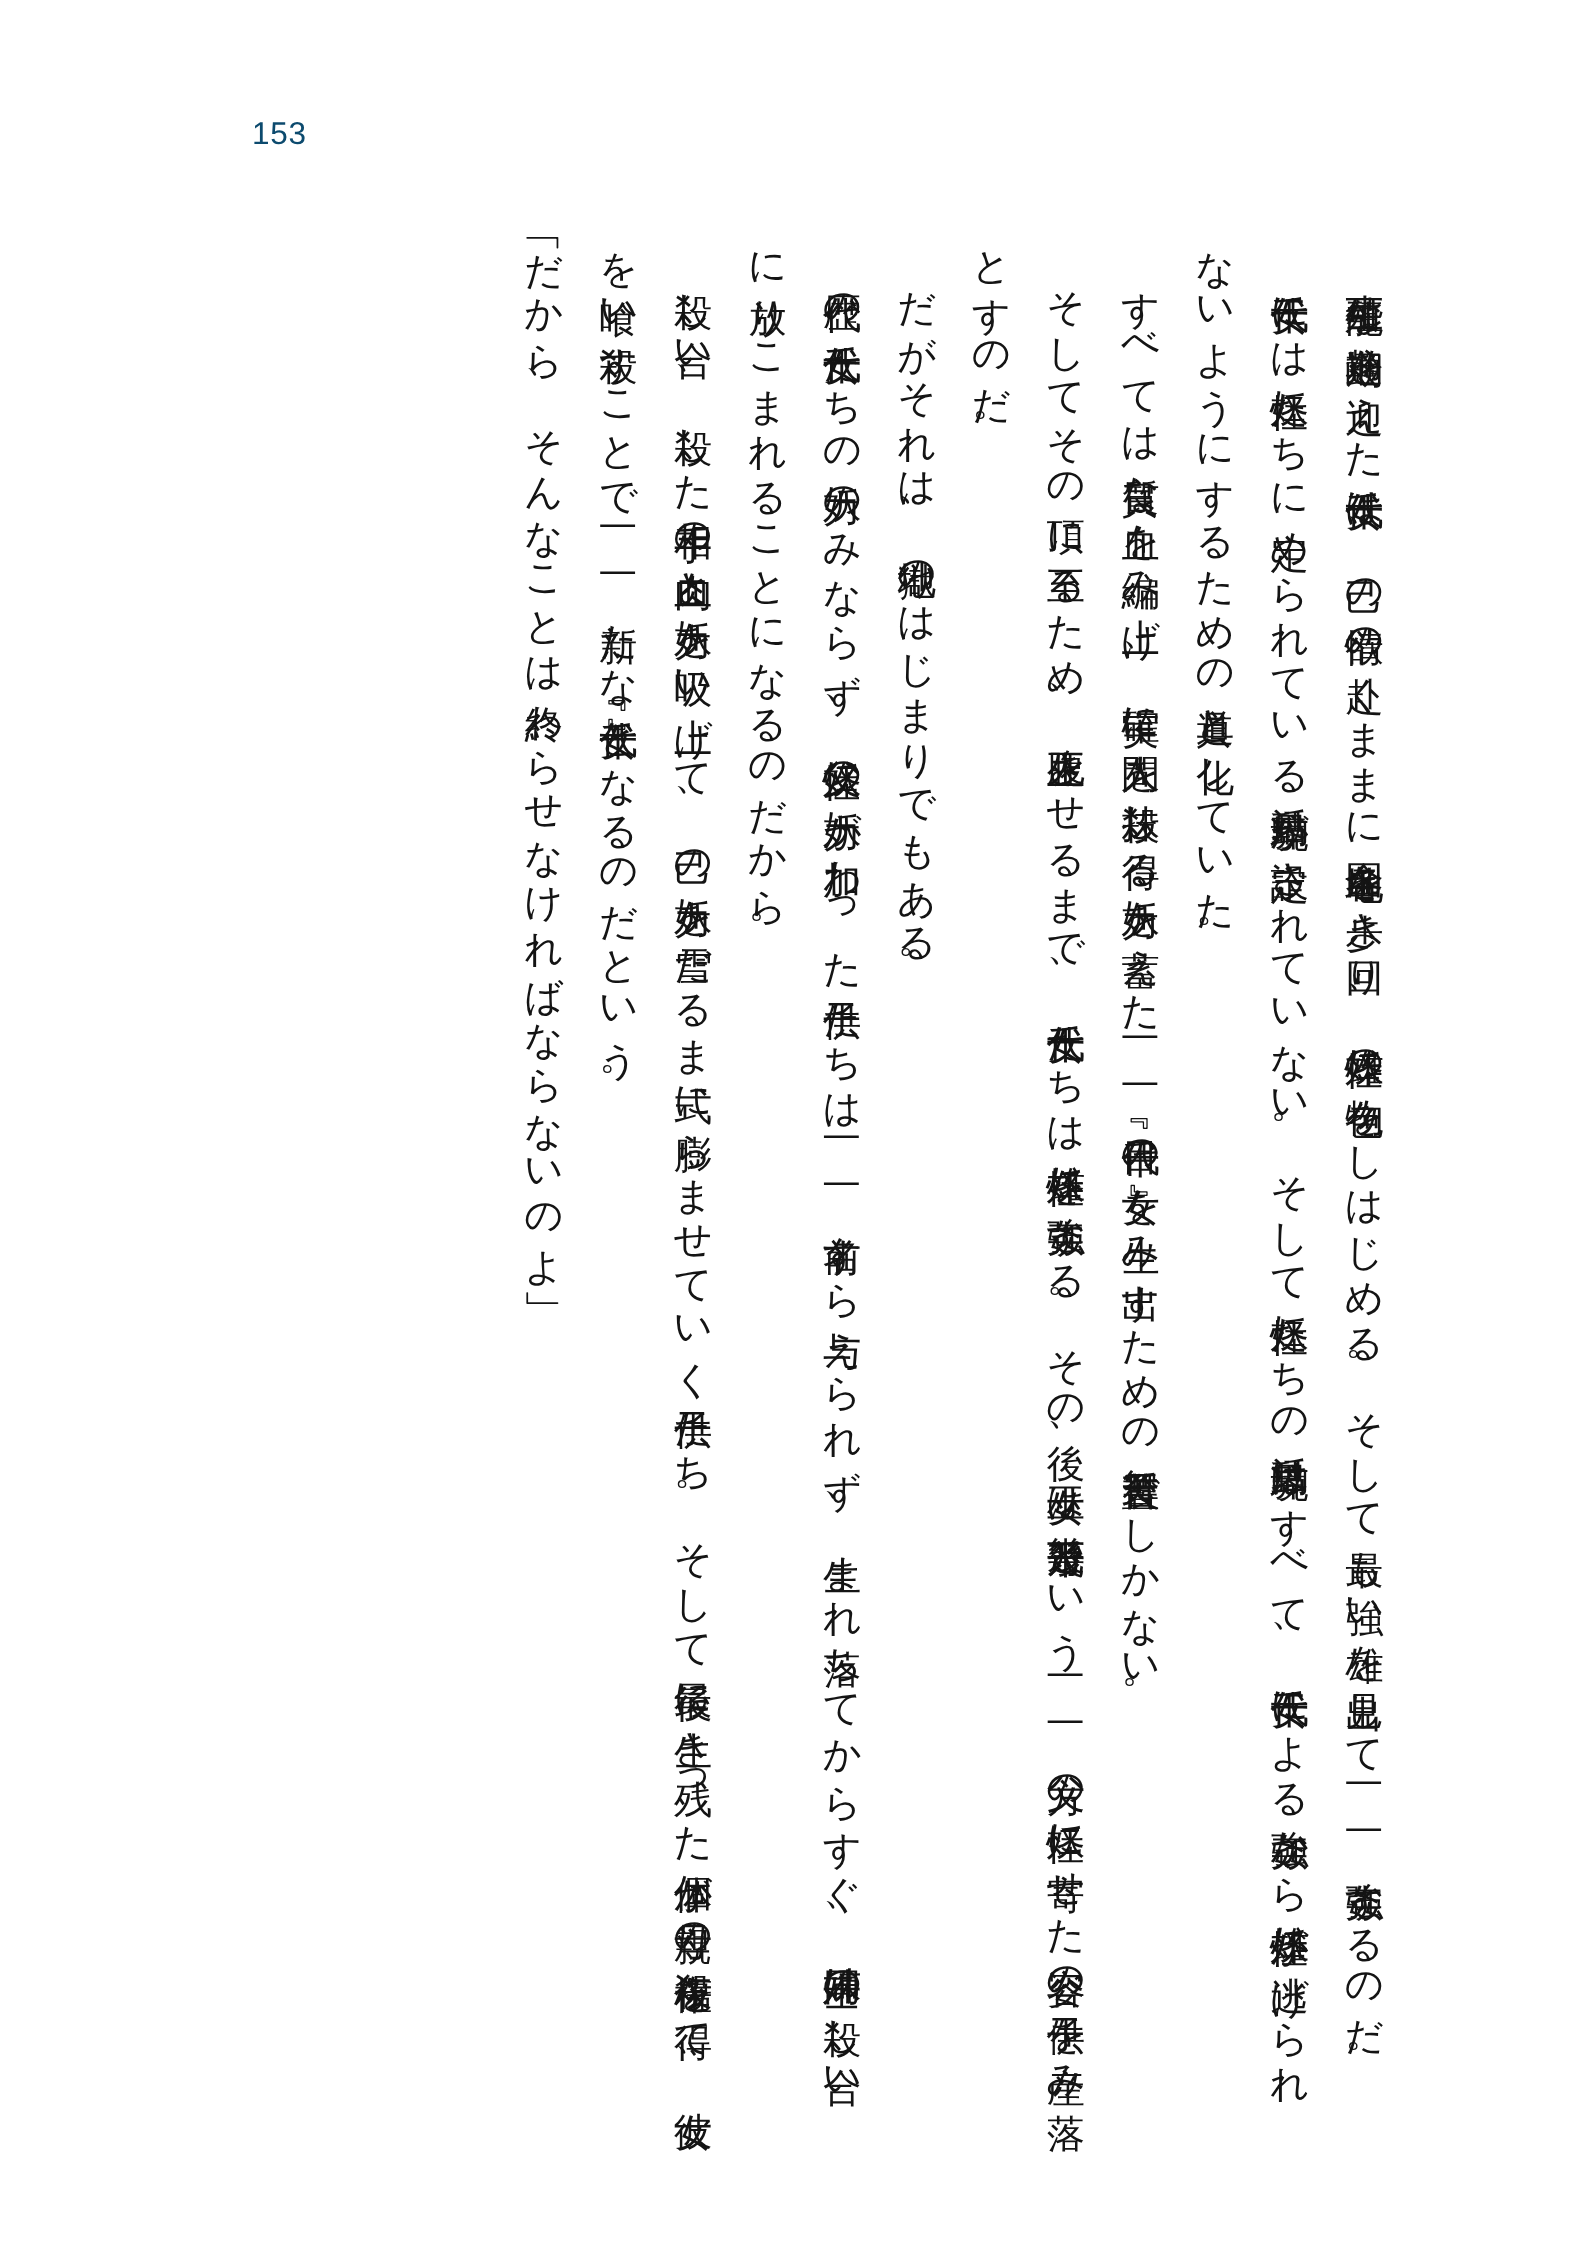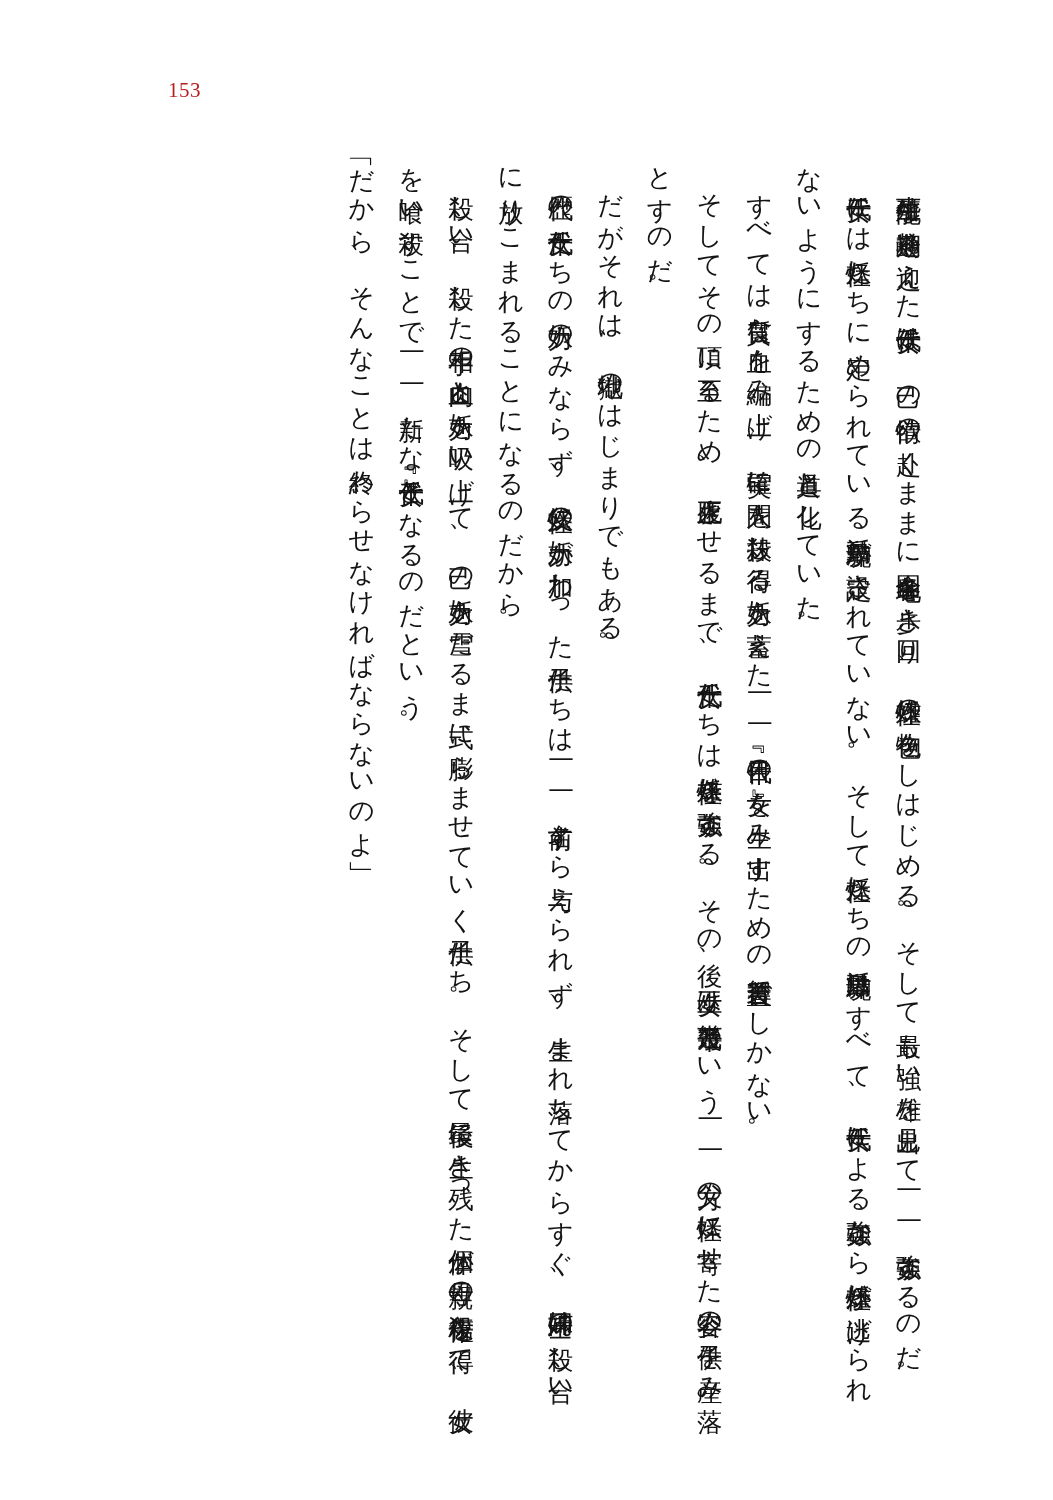--- a/index.html
+++ b/index.html
@@ -15,22 +15,22 @@
     overflow: hidden;
     font-family: "Liberation Serif", "DejaVu Serif", serif;
     color: #1a1a1a;
   }
   .page-number {
     position: absolute;
     top: 78px;
     left: 168px;
     font-size: 21px;
     letter-spacing: 0.5px;
-    color: #b91c1c;
-    font-family: Liberation Serif, serif;
+    color: #0c4a6e;
+    font-family: Liberation Sans, sans-serif;
   }
   .body-text {
     position: absolute;
     top: 150px;
     right: 120px;
     height: 1240px;
     width: 800px;
     writing-mode: vertical-rl;
     text-orientation: upright;
     font-size: 25.5px;

